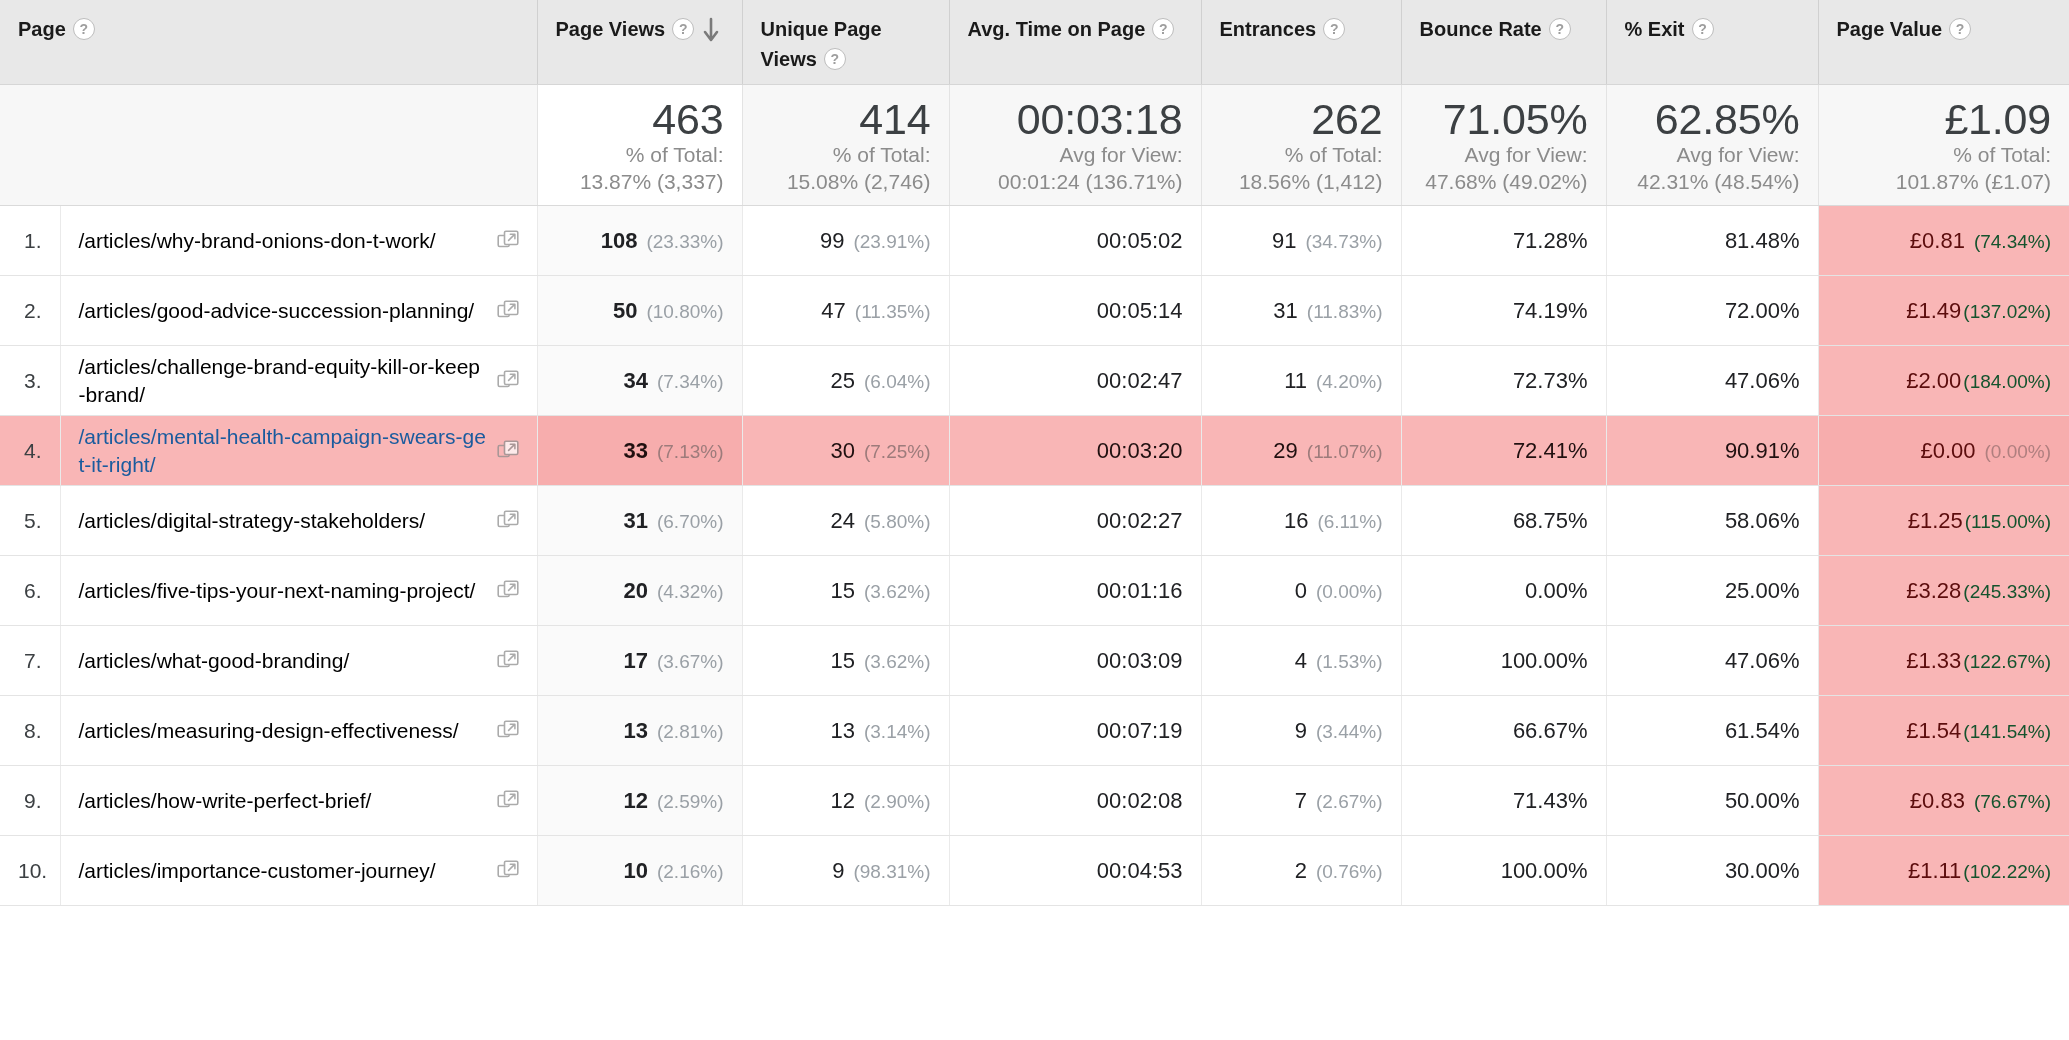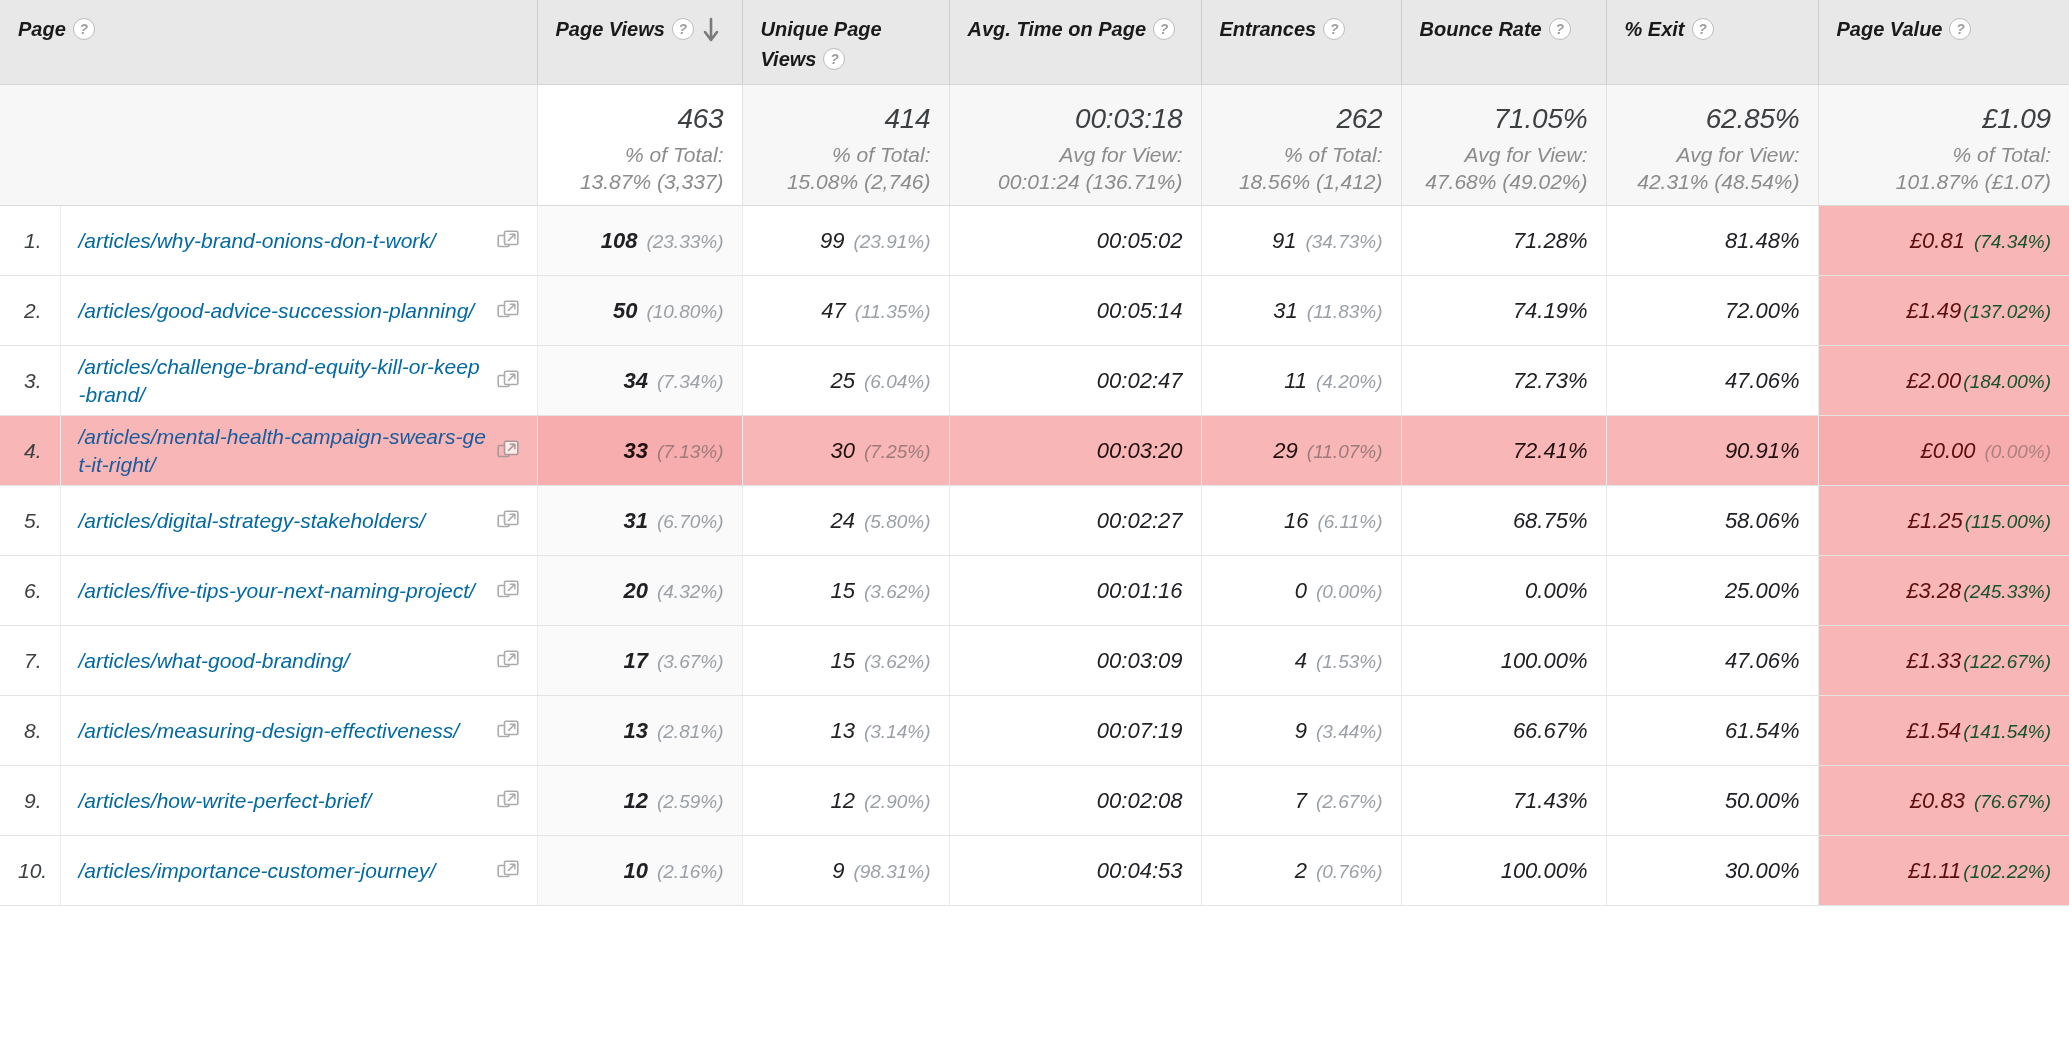--- a/index.html
+++ b/index.html
@@ -10,21 +10,20 @@
     font-family: "Liberation Sans", "DejaVu Sans", sans-serif;
     color: #202124;
     -webkit-font-smoothing: antialiased;
   }
   #page {
     width: 2069px;
     height: 952px;
     position: relative;
     overflow: hidden;
     background: #fff;
-    font-style: italic;
   }
   table.ga {
     width: 2069px;
     border-collapse: collapse;
     table-layout: fixed;
   }
   
   col.c-idx   { width: 60px;  }
   col.c-page  { width: 477px; }
   col.c-pv    { width: 205px; }
@@ -90,21 +89,21 @@
     padding: 14px 18px 12px 18px;
     height: 106px;
     box-sizing: border-box;
     vertical-align: top;
     text-align: right;
   }
   tbody tr.summary td.sorted { background: #ffffff; }
   tbody tr.summary td.blank { background: #f7f7f7; border-right: 1px solid #e3e3e3; }
   tbody tr.summary td.last { border-right: none; }
   .sum-big {
-    font-size: 28px;
+    font-size: 43px;
     font-weight: 400;
     color: #3c4043;
     line-height: 40px;
     letter-spacing: -0.2px;
     white-space: nowrap;
   }
   .sum-sub {
     font-size: 21px;
     color: #8b8b8b;
     line-height: 23px;
@@ -139,21 +138,21 @@
   td.pagecell {
     padding: 0 14px 0 14px;
   }
   .page-inner {
     display: flex;
     align-items: center;
     justify-content: space-between;
     gap: 10px;
   }
   a.pagelink {
-    color: #0369a1;
+    color: #000000;
     text-decoration: none;
     font-size: 21px;
     line-height: 28px;
     word-break: break-all;
     cursor: pointer;
   }
   .ext-icon {
     flex: 0 0 auto;
     width: 22px;
     height: 22px;

